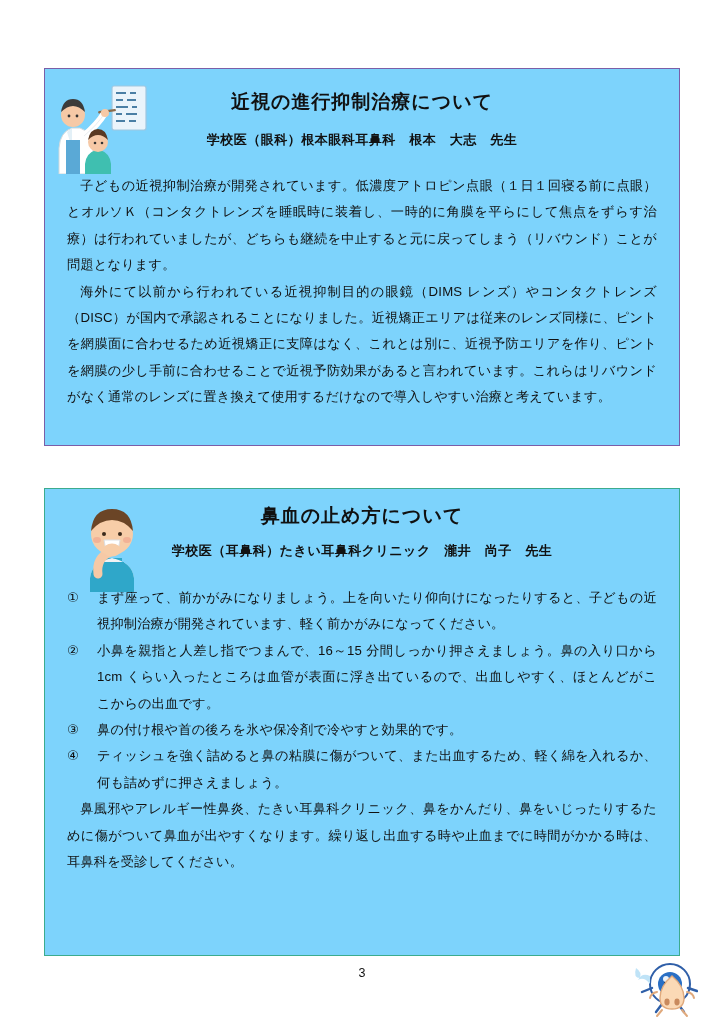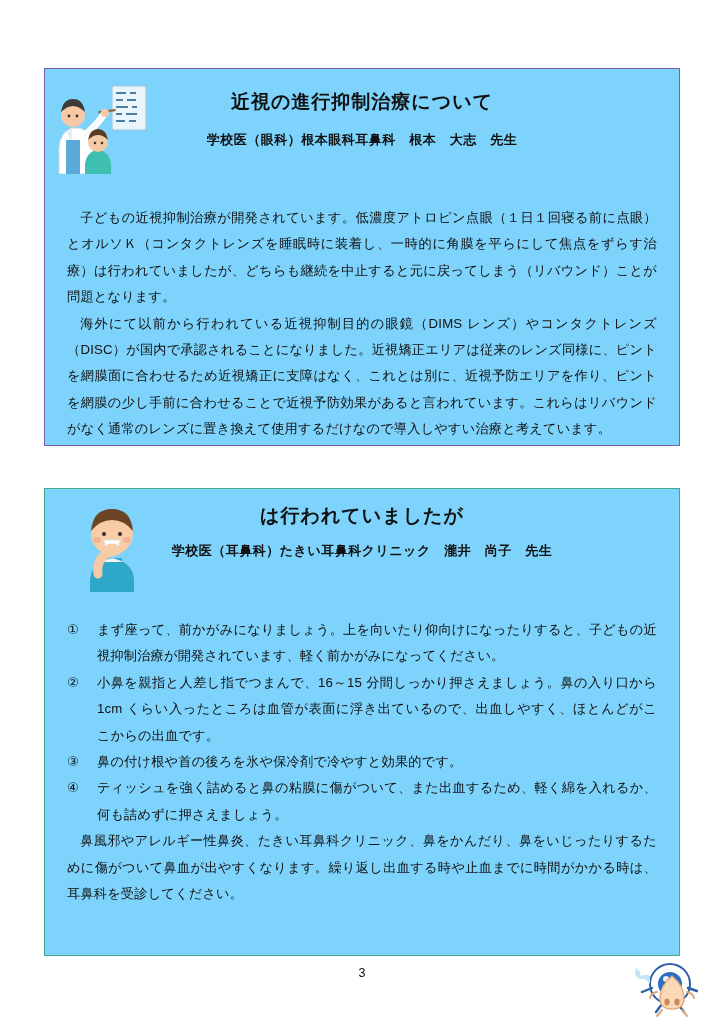--- a/index.html
+++ b/index.html
@@ -67,21 +67,20 @@
   .art-2 .art-title { padding-top: 14px; }
   .art-2 .art-sub { padding-top: 13px; }
 
   
   .body-text {
     font-size: 13.2px;
     line-height: 2.0;
     color: #111;
     padding: 0 22px;
     letter-spacing: 0.2px;
-    margin-top: 32px;
   }
   .body-text p {
     margin: 0;
     text-align: justify;
     text-justify: inter-ideograph;
   }
   .indent { text-indent: 1em; }
 
   
   .num-list {
@@ -190,21 +189,21 @@
       <path d="M8 10 q6 4 4 10 q-7 0 -4 -10z" fill="#bfe3f7"></path>
       <path d="M34 46 l-6 8" stroke="#2f5fa8" stroke-width="2.4" stroke-linecap="round"></path>
       <path d="M50 46 l6 8" stroke="#2f5fa8" stroke-width="2.4" stroke-linecap="round"></path>
       <path d="M24 30 l-10 4" stroke="#2f5fa8" stroke-width="2.4" stroke-linecap="round"></path>
       <path d="M60 30 l9 3" stroke="#2f5fa8" stroke-width="2.4" stroke-linecap="round"></path>
     </svg>
   </div>
 
   <div class="article article-2 art-2">
     <div class="art-head" style="height:96px;">
-      <div class="art-title">は行われていましたが</div>
+      <div class="art-title">鼻血の止め方について</div>
       <div class="art-sub">学校医（耳鼻科）たきい耳鼻科クリニック　瀧井　尚子　先生</div>
     </div>
     <div class="body-text">
       <ul class="num-list">
         <li class="num-item">
           <span class="num-marker">①</span>
           <span class="num-body">まず座って、前かがみになりましょう。上を向いたり仰向けになったりすると、子どもの近視抑制治療が開発されています、軽く前かがみになってください。</span>
         </li>
         <li class="num-item">
           <span class="num-marker">②</span>

